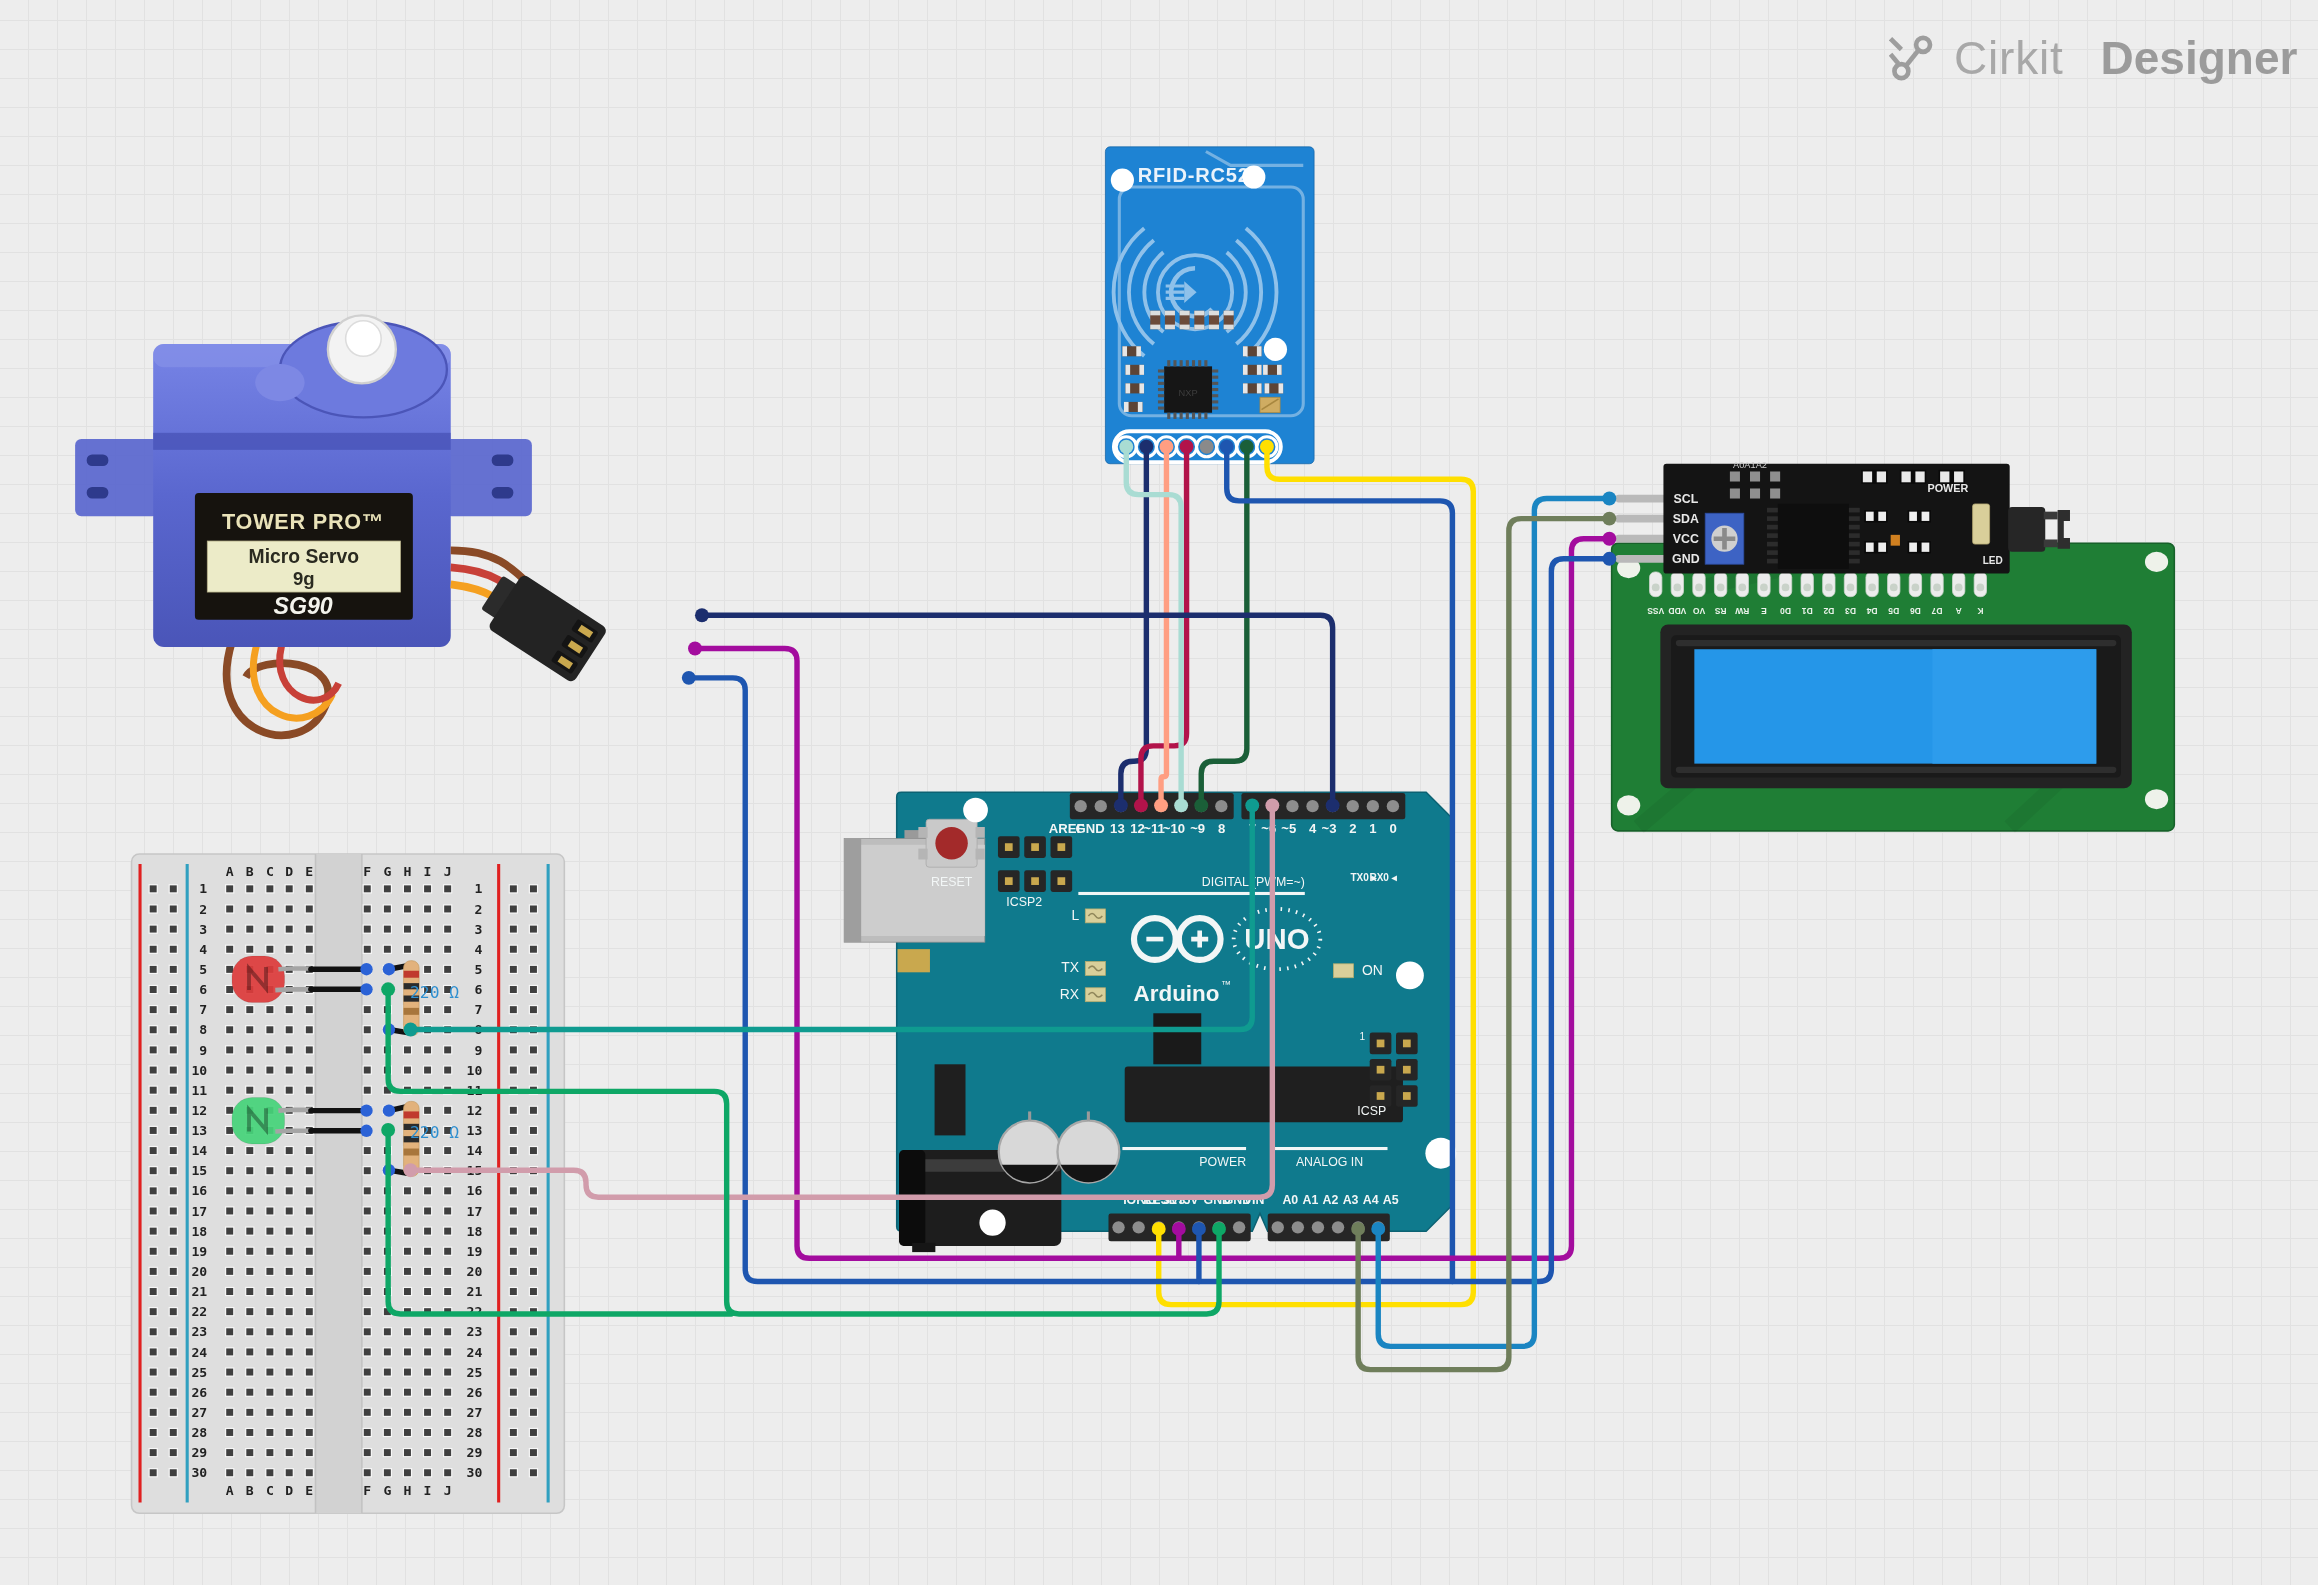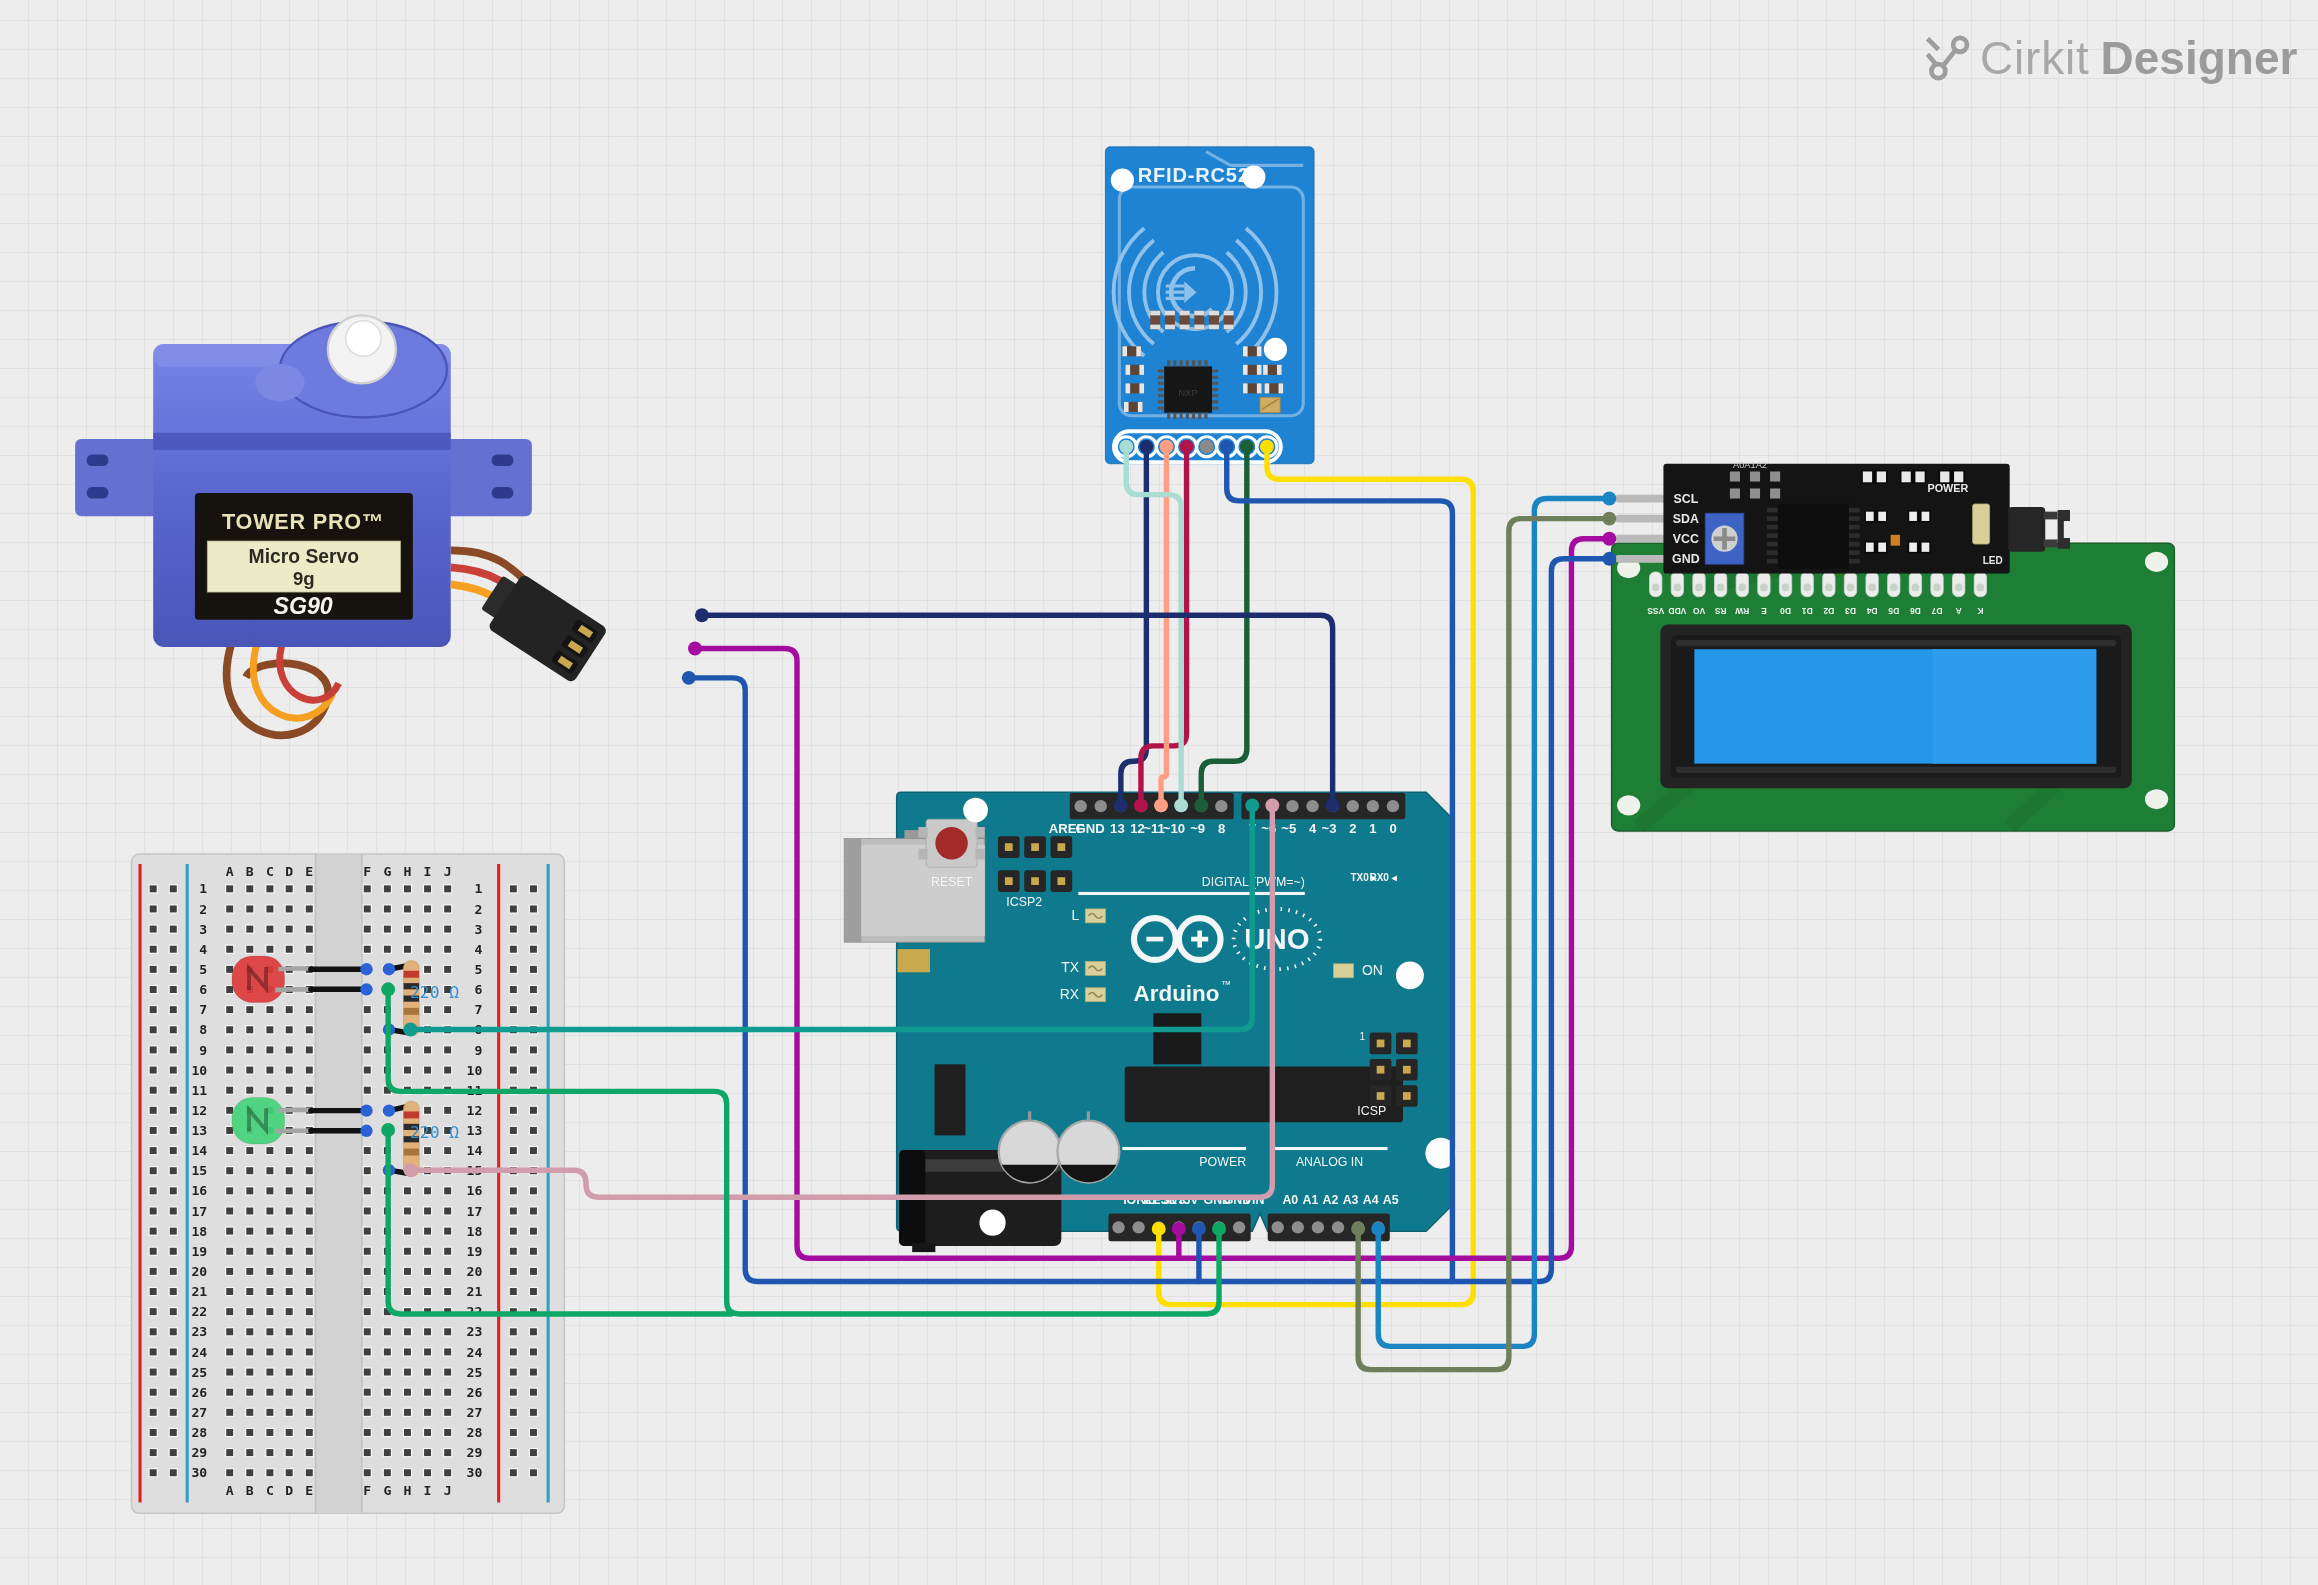--- a/index.html
+++ b/index.html
@@ -6,23 +6,23 @@
   body{
     width:2319px;height:1586px;position:relative;overflow:hidden;
     font-family:"Liberation Sans",sans-serif;
     background:
       repeating-linear-gradient(0deg,transparent 0 114px,#d9d9d9 114px 114px),
       repeating-linear-gradient(90deg,transparent 0 114px,#d9d9d9 114px 114px),
       repeating-linear-gradient(0deg,transparent 0 28px,#e1e1e1 28px 29px),
       repeating-linear-gradient(90deg,transparent 0 28px,#e1e1e1 28px 29px),
       #ededed;
   }
-  .logo{position:absolute;top:31px;right:21.6px;display:flex;align-items:center;gap:6px;color:#a3a3a3;}
+  .logo{position:absolute;top:31px;right:21.6px;display:flex;align-items:center;gap:17px;color:#a3a3a3;}
   .logo .brand-light{font-size:46px;font-weight:400;letter-spacing:0.8px;color:#a8a8a8;}
-  .logo .brand-bold{font-size:46px;font-weight:700;color:#9b9b9b;margin-left:5px;}
+  .logo .brand-bold{font-size:46px;font-weight:700;color:#9b9b9b;margin-left:20px;}
   #canvas{position:absolute;left:0;top:0;}
   text{font-family:"Liberation Sans",sans-serif;}
   .mono{font-family:"DejaVu Sans Mono",monospace;}
 </style>
 </head>
 <body>
 
 <div class="logo">
   <svg width="48" height="48" viewBox="0 0 62 62">
     <g stroke="#9d9d9d" stroke-width="6" fill="none">

